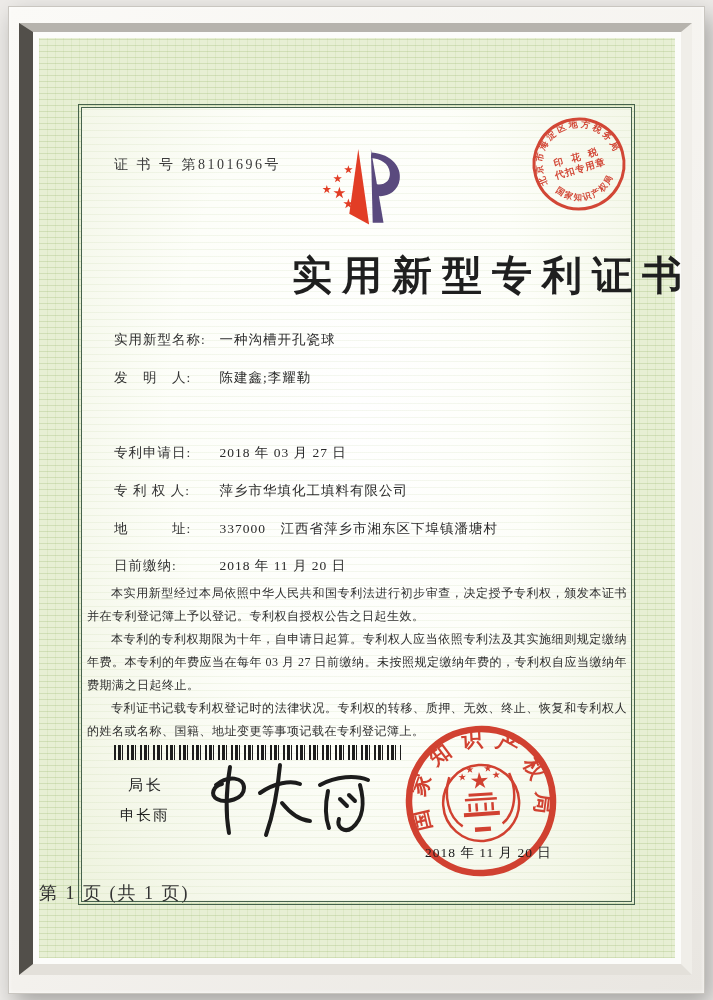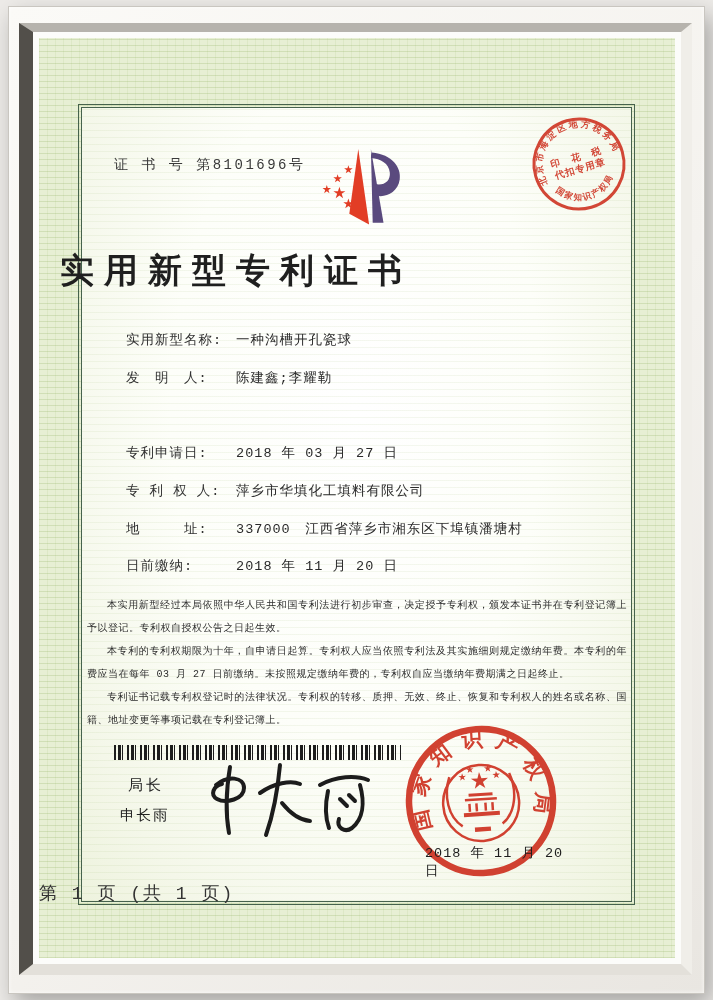--- a/index.html
+++ b/index.html
@@ -24,50 +24,49 @@
     box-shadow:inset 1px 1px 3px rgba(0,0,0,.25);
   }
   .mat{position:absolute;inset:0;padding:6px;box-sizing:border-box;background:#fcfcfa;}
   
   .cert{
     position:relative;width:100%;height:100%;box-sizing:border-box;
     background:
       repeating-linear-gradient(0deg, rgba(150,180,105,.28) 0 1px, transparent 1px 6px),
       repeating-linear-gradient(90deg, rgba(160,190,115,.14) 0 1px, transparent 1px 8px),
       #e7efd4;
-    font-family: Liberation Mono, monospace;
   }
   
   .inner{
     position:absolute;left:42px;top:69px;width:549px;height:793px;
     border:1px solid #46624d;
     outline:1px solid #46624d;outline-offset:2px;
     background:
       repeating-linear-gradient(0deg, rgba(150,180,105,.10) 0 1px, transparent 1px 7px),
       radial-gradient(ellipse at 50% 38%, #ffffff 0%, #fdfef9 48%, #f4f7e9 82%, #eef3de 100%);
   }
   
   .cert-no{
     position:absolute;left:75px;top:118px;
     font-size:14px;letter-spacing:2.5px;color:#3a3a3a;
   }
   .logo{position:absolute;left:277px;top:104px;width:90px;height:95px;}
   .tax-stamp{position:absolute;left:485px;top:71px;width:110px;height:110px;transform:rotate(-16deg);opacity:.92;}
   .title{
-    position:absolute;left:11px;top:210px;width:100%;
-    text-align:left;font-size:34px;font-weight:bold;color:#1f1f1f;
+    position:absolute;left:17px;top:210px;width:100%;
+    text-align:right;font-size:40px;font-weight:bold;color:#1f1f1f;
     letter-spacing:10px;text-indent:10px;
   }
   .field-row{position:absolute;left:75px;font-size:13.5px;color:#2a2a2a;white-space:nowrap;}
-  .f-label{display:inline-block;width:102px;letter-spacing:1px;color:#333;margin-left:12px;}
+  .f-label{display:inline-block;width:102px;letter-spacing:1px;color:#333;}
   .f-value{letter-spacing:1px;}
   .grant-right{position:absolute;left:360px;top:0;}
   .body-text{
-    position:absolute;left:48px;top:556px;width:540px;
-    font-size:10px;line-height:23px;color:#2e2e2e;text-align:justify;letter-spacing:.5px;
+    position:absolute;left:48px;top:544px;width:540px;
+    font-size:12px;line-height:23px;color:#2e2e2e;text-align:justify;letter-spacing:.5px;
   }
   .body-text p{margin:0;text-indent:2em;}
   .barcode{
     position:absolute;left:75px;top:707px;width:287px;height:15px;
     background:repeating-linear-gradient(90deg,
       #1d1d1d 0 2px, transparent 2px 4px,
       #1d1d1d 4px 7px, transparent 7px 8px,
       #1d1d1d 8px 9px, transparent 9px 13px);
   }
   .signer-title{position:absolute;left:89px;top:738px;font-size:15px;color:#222;letter-spacing:3px;}

